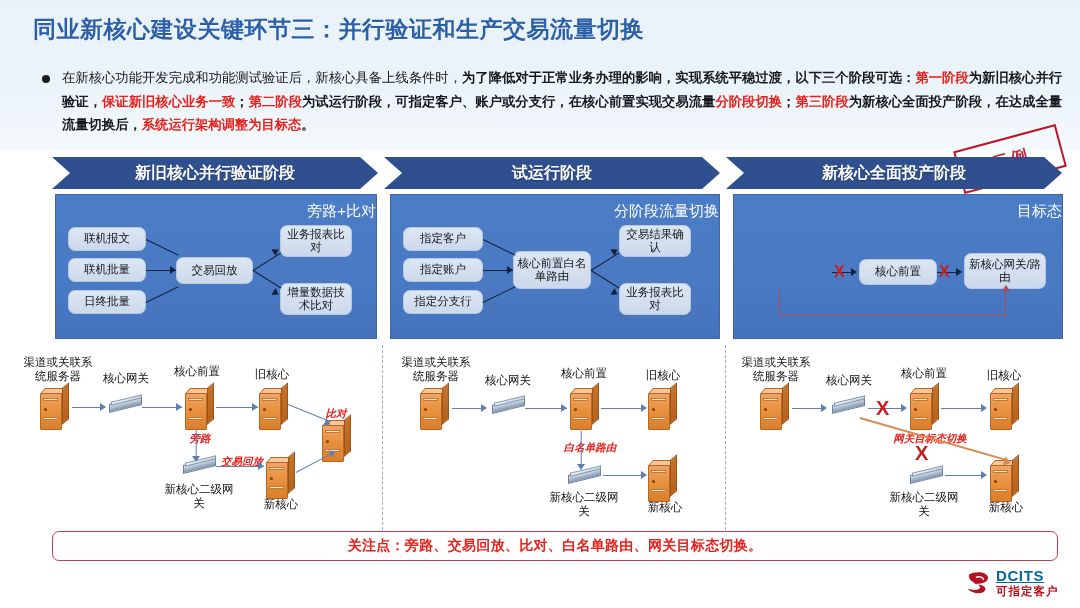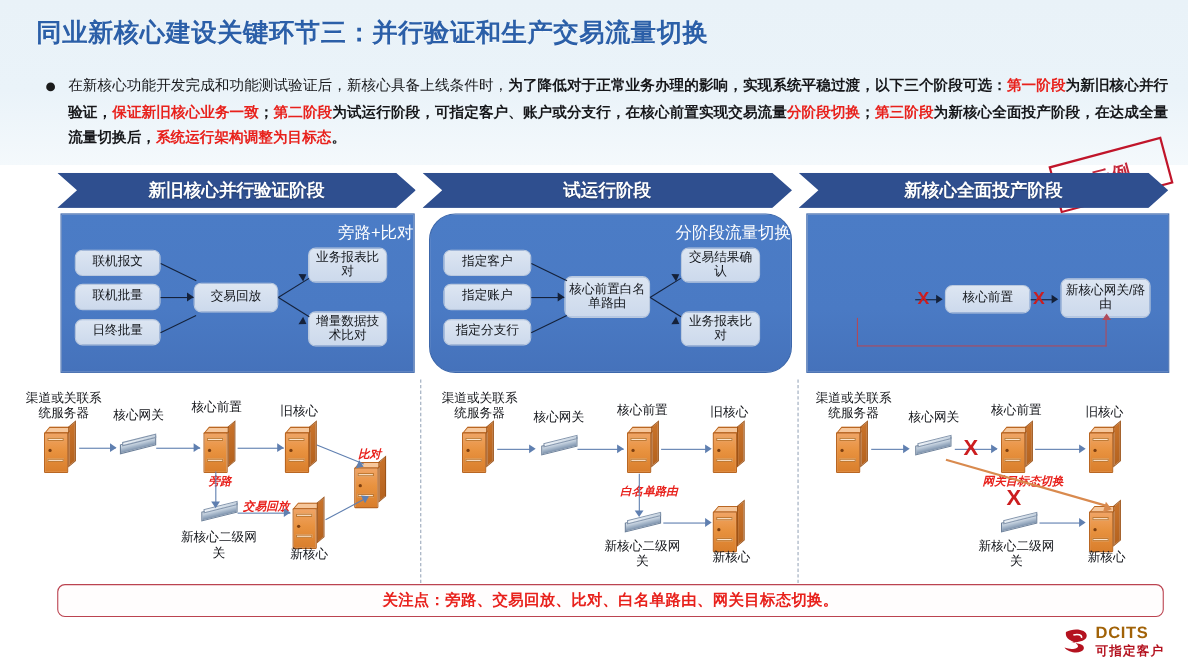--- a/index.html
+++ b/index.html
@@ -59,21 +59,21 @@
   #banner2{left:384px;width:336px;}
   #banner3{left:726px;width:336px;}
 
   
   .flow-panel{
     position:absolute;top:194px;height:145px;
     background:linear-gradient(180deg,#4b7cc6 0%,#4a7ac4 60%,#4572bb 100%);
     border:1px solid #3c67ab;box-sizing:border-box;
   }
   #panel1{left:55px;width:322px;}
-  #panel2{left:390px;width:330px;border-radius:24px;}
+  #panel2{left:390px;width:330px;}
   #panel3{left:733px;width:330px;}
   .panel-title{
     position:absolute;left:0;top:7px;width:100%;text-align:right;
     color:#ffffff;font-size:15px;
   }
   .pbox{
     position:absolute;border-radius:7px;box-sizing:border-box;
     background:linear-gradient(180deg,#dde6f2 0%,#ccd9ec 100%);
     border:1px solid #b9c8de;
     color:#13161b;font-size:11.5px;line-height:13.5px;
@@ -174,21 +174,21 @@
     background:#fffdfd;
     display:flex;align-items:center;justify-content:center;
   }
   .footer-text{color:#e8211c;font-size:14px;font-weight:bold;letter-spacing:.3px;}
 
   .logo{position:absolute;left:965px;top:566px;width:104px;height:36px;}
   .logo-mark{
     position:absolute;left:0;top:2px;width:27px;height:28px;
   }
   .logo-en{
-    position:absolute;left:31px;top:1px;color:#a16207;font-size:15px;font-weight:bold;letter-spacing:.6px;
+    position:absolute;left:31px;top:1px;color:#0369a1;font-size:15px;font-weight:bold;letter-spacing:.6px;text-decoration:underline;
   }
   .logo-cn{
     position:absolute;left:31px;top:18px;color:#b4121f;font-size:11.5px;font-weight:bold;letter-spacing:1px;
   }
 </style>
 </head>
 <body>
 
 <div id="slide">
 
@@ -234,20 +234,21 @@
     <div class="pline" style="left:92px;top:75px;width:30px;"></div>
     <div class="pline" style="left:92px;top:107px;width:36px;transform:rotate(-26deg);"></div>
     <div class="parrow" style="left:116px;top:71px;"></div>
     <div class="pline" style="left:200px;top:75px;width:33px;transform:rotate(-32deg);"></div>
     <div class="pline" style="left:200px;top:75px;width:33px;transform:rotate(32deg);"></div>
     <div class="parrow" style="left:221px;top:52px;transform:rotate(-32deg);"></div>
     <div class="parrow" style="left:221px;top:94px;transform:rotate(32deg);"></div>
   </div>
 
   <div class="flow-panel" id="panel3">
+    <div class="panel-title">目标态</div>
     <div class="pbox" style="left:125px;top:64px;width:78px;height:26px;">核心前置</div>
     <div class="pbox" style="left:230px;top:58px;width:82px;height:36px;">新核心网关/路由</div>
     <div class="pline" style="left:98px;top:77px;width:21px;"></div>
     <div class="parrow" style="left:117px;top:73px;"></div>
     <div class="pline" style="left:203px;top:77px;width:21px;"></div>
     <div class="parrow" style="left:222px;top:73px;"></div>
     <div class="xmark" style="left:100px;top:69px;">X</div>
     <div class="xmark" style="left:205px;top:69px;">X</div>
     <div class="redpath" style="left:45px;top:94px;width:227px;height:26px;"></div>
     <div class="redarrow-up" style="left:268px;top:90px;"></div>

